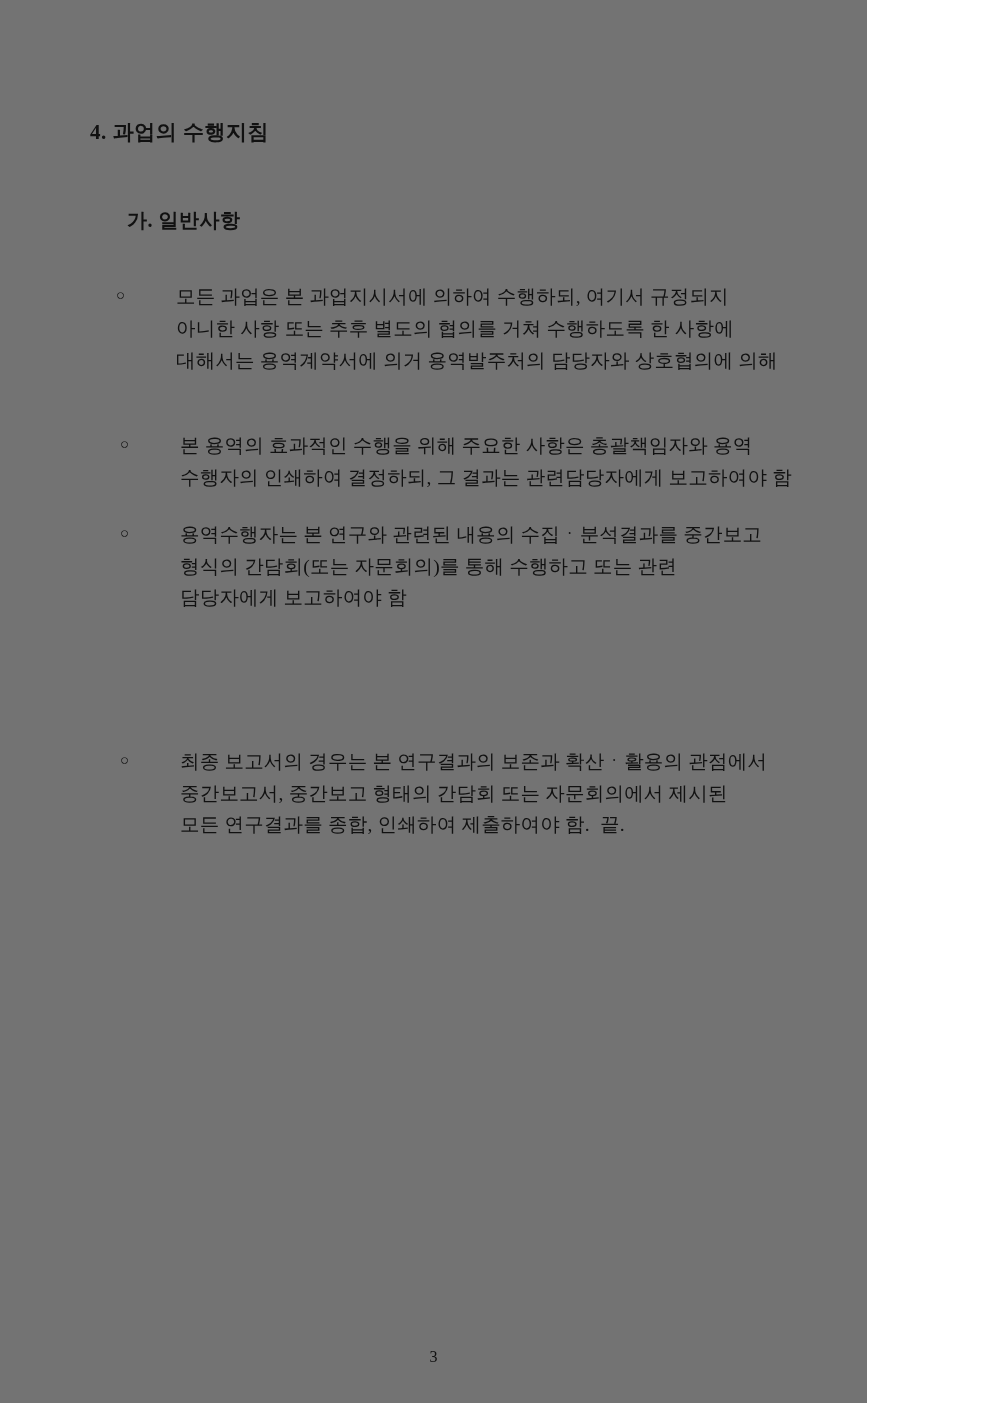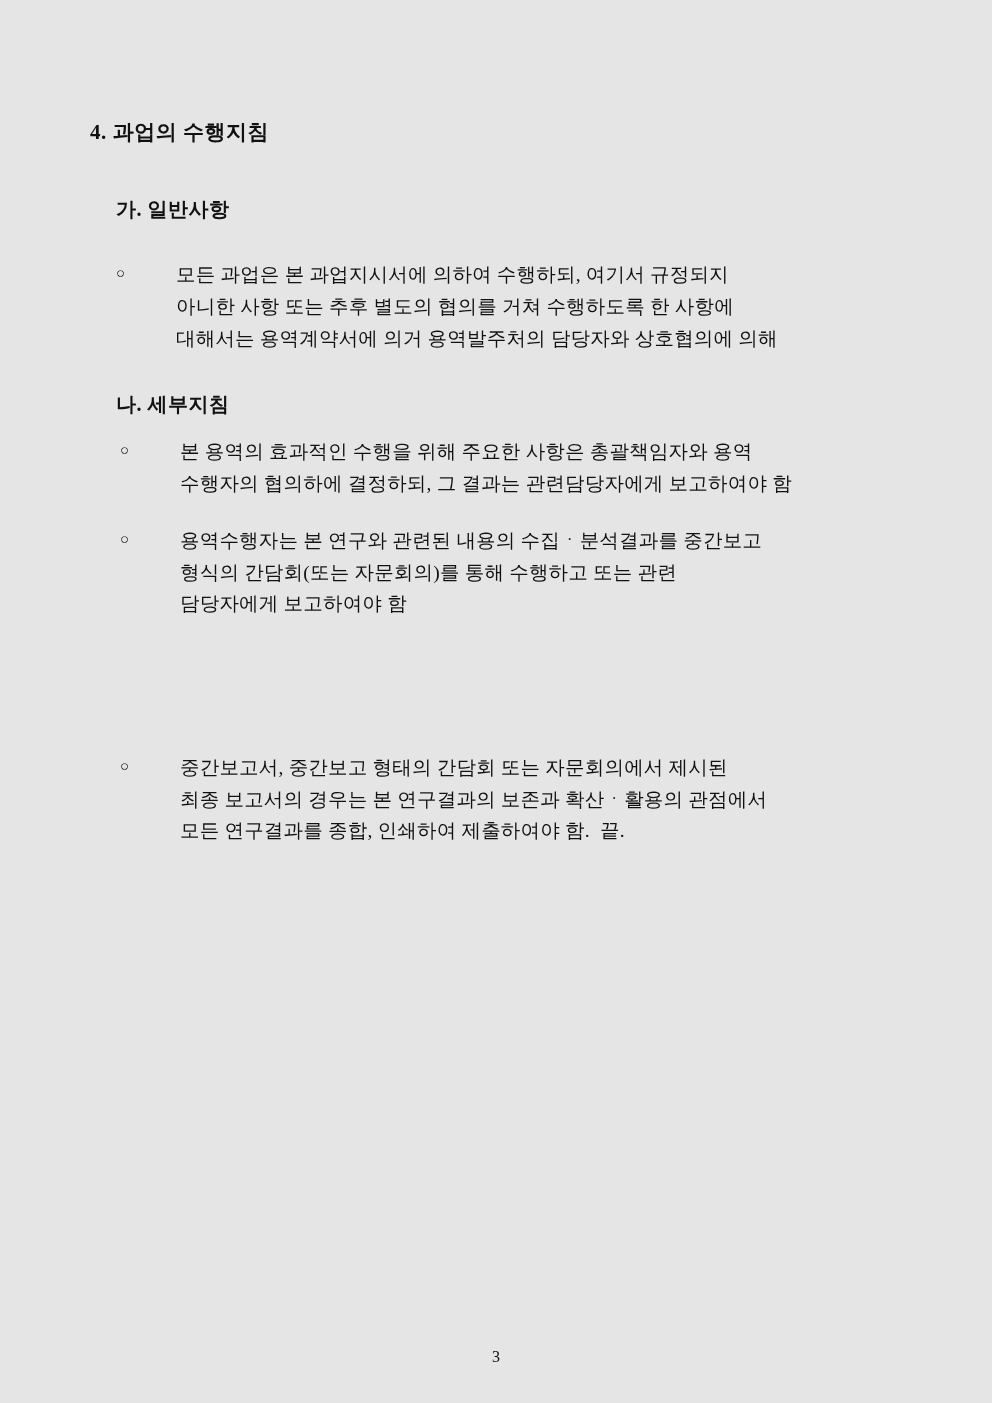--- a/index.html
+++ b/index.html
@@ -2,23 +2,23 @@
 <html lang="ko"><head>
 <meta charset="utf-8">
 <style>
   html, body {
     margin: 0;
     padding: 0;
     background: #ffffff;
   }
   .page {
     position: relative;
-    width: 992px;
+    width: 867px;
     height: 1403px;
-    background: #e5e5e5;
+    background: #737373;
     font-family: "Liberation Serif", "DejaVu Serif", serif;
     color: #111111;
     box-sizing: border-box;
     overflow: hidden;
   }
   .content {
     position: absolute;
     left: 90px;
     top: 118px;
     right: 70px;
@@ -34,21 +34,21 @@
   }
   .section-heading .num {
     margin-right: 6px;
   }
 
   
   .sub-heading {
     font-size: 20px;
     font-weight: bold;
     letter-spacing: 0.5px;
-    margin: 0;
+    margin: 11px;
     padding-left: 26px;
     line-height: 1.4;
   }
 
   
   .bullet-block {
     display: flex;
     align-items: flex-start;
     font-size: 19.5px;
     line-height: 1.62;
@@ -108,29 +108,28 @@
       <span class="bullet-mark">○</span>
       <span class="bullet-text">
         <div class="line">모든 과업은 본 과업지시서에 의하여 수행하되, 여기서 규정되지</div>
         <div class="line">아니한 사항 또는 추후 별도의 협의를 거쳐 수행하도록 한 사항에</div>
         <div class="line">대해서는 용역계약서에 의거 용역발주처의 담당자와 상호협의에 의해</div>
       </span>
     </div>
 
     <div class="gap-lg"></div>
 
-    <h3 class="sub-heading">나. 세부지침</h3>
 
     <div class="gap-sm"></div>
 
     <div class="bullet-block indent-2">
       <span class="bullet-mark">○</span>
       <span class="bullet-text">
         <div class="line">본 용역의 효과적인 수행을 위해 주요한 사항은 총괄책임자와 용역</div>
-        <div class="line">수행자의 협의하에 결정하되, 그 결과는 관련담당자에게 보고하여야 함</div>
+        <div class="line">수행자의 인쇄하여 결정하되, 그 결과는 관련담당자에게 보고하여야 함</div>
       </span>
     </div>
 
     <div class="gap-md"></div>
 
     <div class="bullet-block indent-2">
       <span class="bullet-mark">○</span>
       <span class="bullet-text">
         <div class="line">용역수행자는 본 연구와 관련된 내용의 수집ㆍ분석결과를 중간보고</div>
         <div class="line">형식의 간담회(또는 자문회의)를 통해 수행하고 또는 관련</div>
@@ -139,22 +138,22 @@
     </div>
 
     <div style="height:96px"></div>
 
 
     <div class="gap-lg"></div>
 
     <div class="bullet-block indent-2">
       <span class="bullet-mark">○</span>
       <span class="bullet-text">
+        <div class="line">최종 보고서의 경우는 본 연구결과의 보존과 확산ㆍ활용의 관점에서</div>
         <div class="line">중간보고서, 중간보고 형태의 간담회 또는 자문회의에서 제시된</div>
-        <div class="line">최종 보고서의 경우는 본 연구결과의 보존과 확산ㆍ활용의 관점에서</div>
         <div class="line">모든 연구결과를 종합, 인쇄하여 제출하여야 함.  끝.</div>
       </span>
     </div>
 
   </div>
 
   <div class="page-number">3</div>
 </div>
 
 </body></html>

